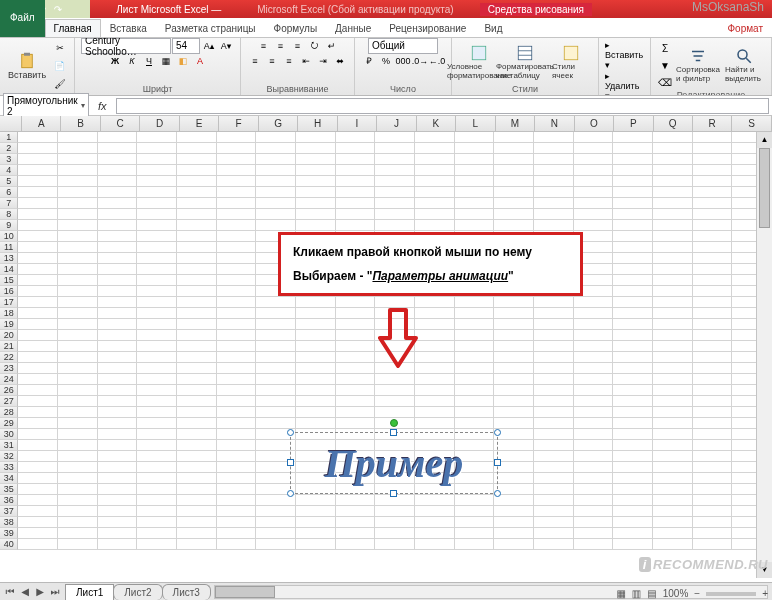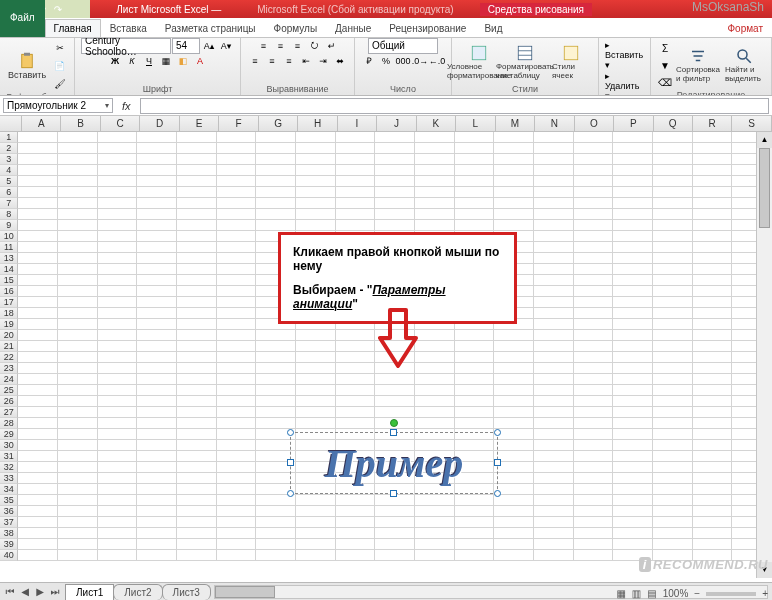--- a/index.html
+++ b/index.html
@@ -109,21 +109,21 @@
   .bold{font-weight:bold;}
   .italic{font-style:italic;}
   .underline{text-decoration:underline;}
   
   .formulabar {
     display:flex; align-items:center;
     border-bottom:1px solid #c4c4c4;
     height:20px;
   }
   .namebox {
-    width:110px; border:1px solid #abadb3; margin:1px 3px;
+    width:86px; border:1px solid #abadb3; margin:1px 3px;
     font-size:10px; padding:1px 3px; background:#fff;
     display:flex; justify-content:space-between; align-items:center;
   }
   .namebox::after{ content:"▾"; font-size:8px; color:#555;}
   .fx { padding:0 6px; font-style:italic; color:#333;}
   .formulainput { flex:1; border:1px solid #abadb3; margin:1px 3px; height:16px; background:#fff;}
   
   .grid-wrap { position:relative; height:462px; overflow:hidden; }
   .colheads {
     display:flex; height:16px; background:linear-gradient(#f3f3f3,#e3e3e3);
@@ -173,21 +173,21 @@
   }
   .stab.inactive { background:#ececec; color:#555;border-radius:6px;}
   .hscroll { flex:1; height:14px; background:#f0f0f0; margin:0 4px; border:1px solid #c4c4c4; position:relative;}
   .hscroll .thumb{ position:absolute; left:0; width:60px; top:0; bottom:0; background:#c9c9c9; border:1px solid #9e9e9e;}
   .status {
     position:absolute; right:4px; bottom:1px; display:flex; align-items:center; gap:6px;
     font-size:10px; color:#555;
   }
   
   .callout {
-    position:absolute; left:278px; top:116px; width:239px;
+    position:absolute; left:278px; top:116px; width:305px;
     border:3px solid #d32020; background:#fff; padding:10px 12px;
     font-size:12px; font-weight:bold; color:#000;
   }
   .callout .line2 { margin-top:10px; font-weight:bold;}
   .callout .under { text-decoration:underline; font-style:italic;}
   
   .bigarrow {
     position:absolute; left:378px; top:192px; width:40px; height:60px;
   }
   
@@ -922,42 +922,20 @@
         <div class="cell"></div>
         <div class="cell"></div>
         <div class="cell"></div>
         <div class="cell"></div>
         <div class="cell"></div>
         <div class="cell"></div>
         <div class="cell"></div>
         <div class="cell"></div>
       </div>
       <div class="row">
-        <div class="rowhead">25</div>
-        <div class="cell"></div>
-        <div class="cell"></div>
-        <div class="cell"></div>
-        <div class="cell"></div>
-        <div class="cell"></div>
-        <div class="cell"></div>
-        <div class="cell"></div>
-        <div class="cell"></div>
-        <div class="cell"></div>
-        <div class="cell"></div>
-        <div class="cell"></div>
-        <div class="cell"></div>
-        <div class="cell"></div>
-        <div class="cell"></div>
-        <div class="cell"></div>
-        <div class="cell"></div>
-        <div class="cell"></div>
-        <div class="cell"></div>
-        <div class="cell"></div>
-      </div>
-      <div class="row">
         <div class="rowhead">26</div>
         <div class="cell"></div>
         <div class="cell"></div>
         <div class="cell"></div>
         <div class="cell"></div>
         <div class="cell"></div>
         <div class="cell"></div>
         <div class="cell"></div>
         <div class="cell"></div>
         <div class="cell"></div>

